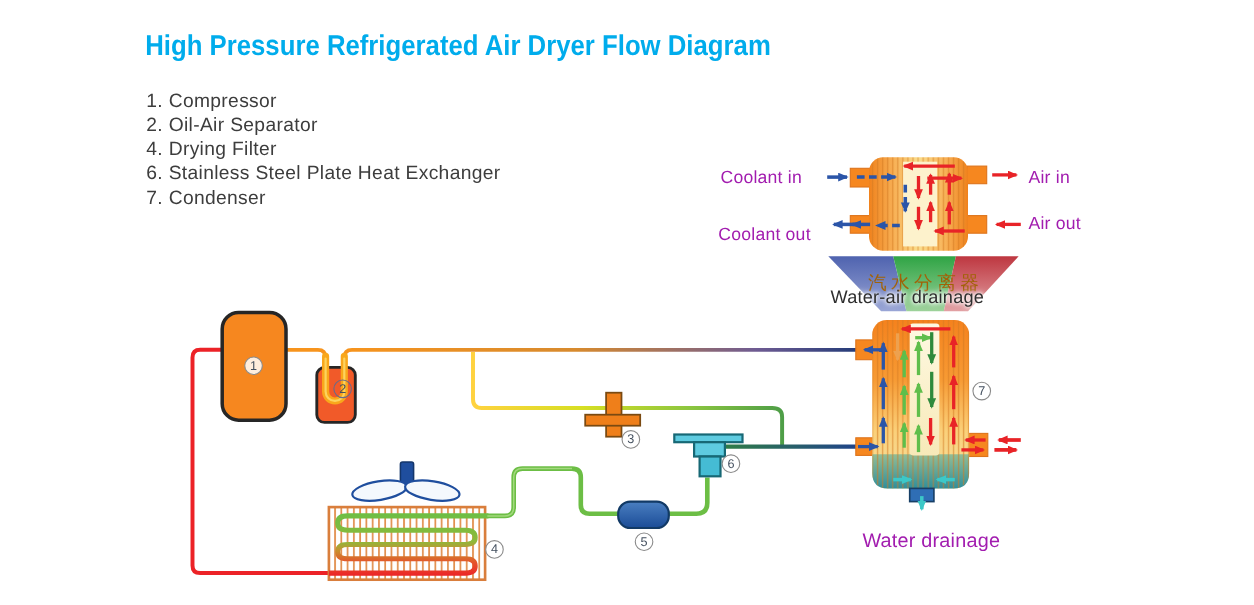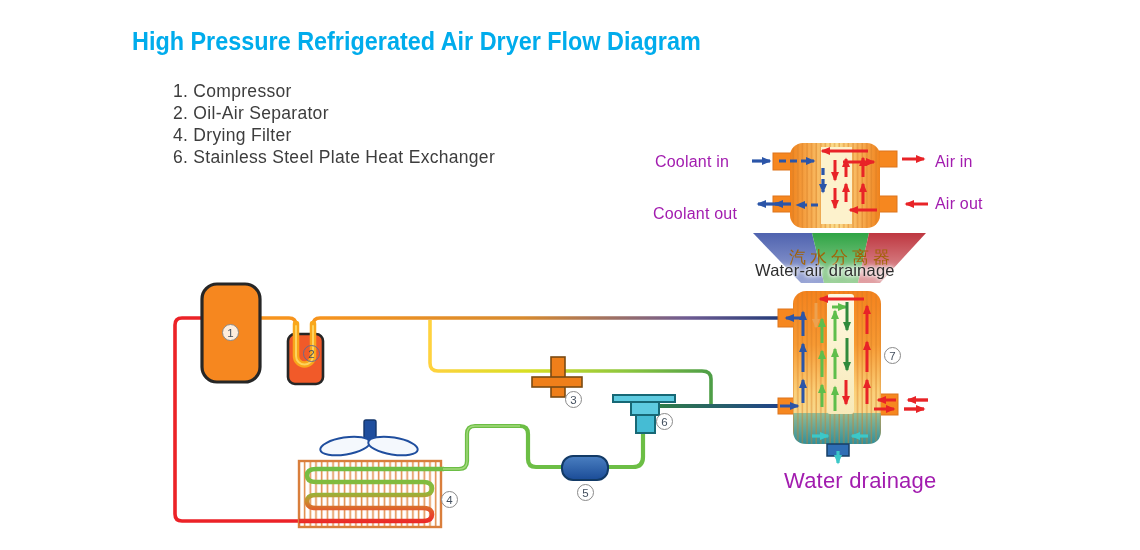--- a/index.html
+++ b/index.html
@@ -2,21 +2,21 @@
 <html><head>
 <meta charset="utf-8">
 <style>
   html,body{margin:0;padding:0;background:#fff;}
   .stage{position:relative;width:1140px;height:544px;background:#fff;overflow:hidden;
          font-family:"Liberation Sans",sans-serif;}
   .stage svg{position:absolute;left:0;top:0;}
   .title{position:absolute;left:132px;top:26px;font-size:26px;font-weight:bold;
          color:#00ACEC;transform:scaleX(.9);transform-origin:left top;letter-spacing:0px;white-space:nowrap;}
   .legend{position:absolute;left:133px;top:80px;color:#3d3d3d;font-size:17.5px;letter-spacing:.3px;}
-  .legend .item{line-height:22px;white-space:nowrap;margin-left:40px;}
+  .legend .item{line-height:22px;white-space:nowrap;}
   .lbl{position:absolute;color:#a21caf;font-size:16px;letter-spacing:.2px;white-space:nowrap;}
   .lbl-cn{position:absolute;color:#a16207;font-size:17px;letter-spacing:4px;white-space:nowrap;}
   .lbl-halo{text-shadow:0 0 3px #fff,0 0 5px #fff,0 0 7px #fff;color:#2e2e2e;}
   .circ{position:absolute;width:17px;height:17px;border:1.3px solid #8a8a8a;border-radius:50%;
         background:rgba(255,255,255,.85);color:#44505f;font-size:11.5px;display:flex;
         align-items:center;justify-content:center;box-sizing:border-box;}
 </style>
 </head>
 <body>
 
@@ -268,29 +268,30 @@
   </g>
 </svg>
 
 <div class="title">High Pressure Refrigerated Air Dryer Flow Diagram</div>
 
 <div class="legend">
   <div class="item">1. Compressor</div>
   <div class="item">2. Oil-Air Separator</div>
   <div class="item">4. Drying Filter</div>
   <div class="item">6. Stainless Steel Plate Heat Exchanger</div>
+  <div class="item">7. Condenser</div>
 </div>
 
 <div class="lbl" style="left:655px;top:153px">Coolant in</div>
 <div class="lbl" style="left:653px;top:205px">Coolant out</div>
 <div class="lbl" style="left:935px;top:153px">Air in</div>
 <div class="lbl" style="left:935px;top:195px">Air out</div>
 <div class="lbl-cn" style="left:789px;top:246px">汽水分离器</div>
 <div class="lbl lbl-halo" style="left:755px;top:261px;font-size:16.5px">Water-air drainage</div>
-<div class="lbl" style="left:784px;top:468px;font-size:22px">Water drainage</div>
+<div class="lbl" style="left:784px;top:481px;font-size:18px">Water drainage</div>
 
 <div class="circ" style="left:222px;top:324px">1</div>
 <div class="circ" style="left:303px;top:345px;background:transparent;border-color:#6a6a8a">2</div>
 <div class="circ" style="left:565px;top:391px">3</div>
 <div class="circ" style="left:441px;top:491px">4</div>
 <div class="circ" style="left:577px;top:484px">5</div>
 <div class="circ" style="left:656px;top:413px">6</div>
 <div class="circ" style="left:884px;top:347px">7</div>
 
 </div>

